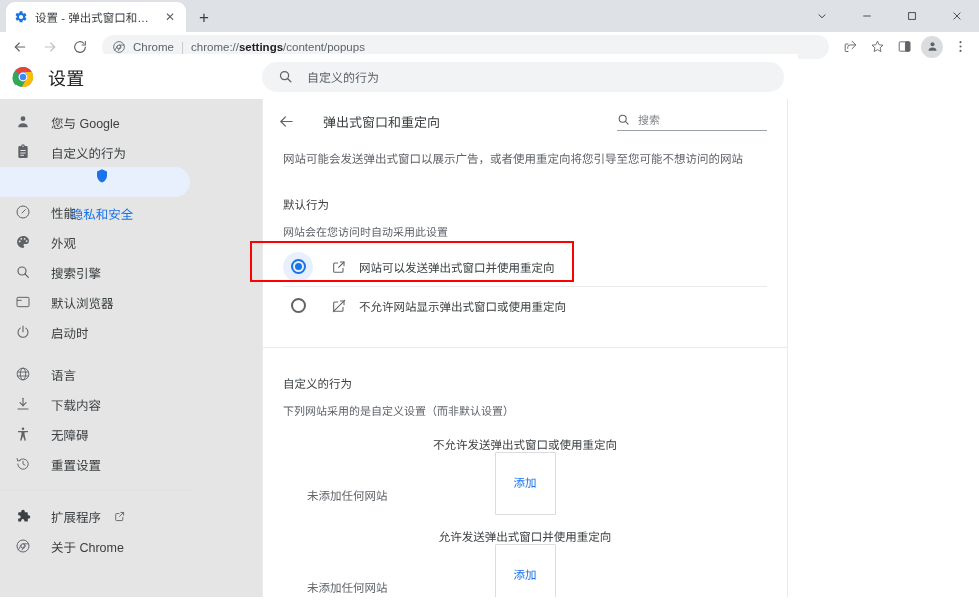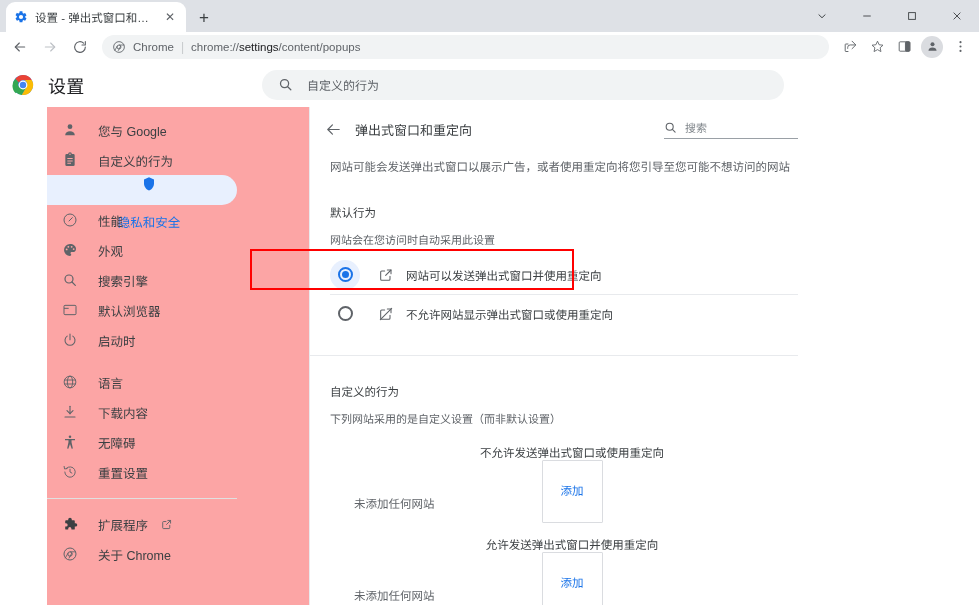--- a/index.html
+++ b/index.html
@@ -97,39 +97,39 @@
     padding: 0 10px;
     gap: 7px;
     font-size: 11.5px;
     color: #202124;
     overflow: hidden;
   }
   .omni-icon { width: 14px; height: 14px; flex: 0 0 14px; }
   .omni-scheme { color: #5f6368; font-size: 11.5px; }
   .omni-sep { color: #c8cacc; font-size: 12px; }
   .omni-url { color: #5f6368; font-size: 11.5px; white-space: nowrap; }
-  .omni-url b { color: #202124; font-weight: 400; }
+  .omni-url b { color: #202124; font-weight: 700; }
   .tb-actions { display: flex; align-items: center; gap: 1px; }
   .tb-btn {
     width: 26px; height: 26px;
     display: flex; align-items: center; justify-content: center;
     color: #5f6368;
   }
   .avatar-btn {
     width: 22px; height: 22px;
     border-radius: 50%;
     background: #dadce0;
     display: flex; align-items: center; justify-content: center;
     margin: 0 3px;
   }
 
   
   .settings-page {
     position: absolute;
-    top: 62px; left: 0;
+    top: 54px; left: 0;
     width: 798px; height: 543px;
     background: #ffffff;
     overflow: hidden;
   }
   .settings-header {
     height: 45px;
     display: flex;
     align-items: center;
     background: #ffffff;
   }
@@ -158,23 +158,22 @@
   .settings-body {
     display: flex;
     height: 498px;
   }
 
   
   .sidebar {
     width: 262px;
     flex: 0 0 262px;
     padding-top: 8px;
-    background: #fca5a5;
+    background: #e5e5e5;
     overflow: hidden;
-    margin-left: 47px;
   }
   .nav-item {
     display: flex;
     align-items: center;
     height: 30px;
     padding-left: 14px;
     gap: 20px;
     border-radius: 0 15px 15px 0;
     margin-right: 72px;
     color: #3c4043;
@@ -214,21 +213,21 @@
     background: #ffffff;
     border-left: 1px solid #e8eaed;
     border-right: 1px solid #e8eaed;
     overflow: hidden;
   }
   .sub-header {
     height: 44px;
     display: flex;
     align-items: center;
     padding: 0 20px 0 12px;
-    gap: 11px;
+    gap: 26px;
   }
   .back-arrow {
     width: 22px; height: 22px;
     flex: 0 0 22px;
     display: flex; align-items: center; justify-content: center;
     color: #5f6368;
   }
   .sub-title {
     font-size: 13px;
     color: #3c4043;

